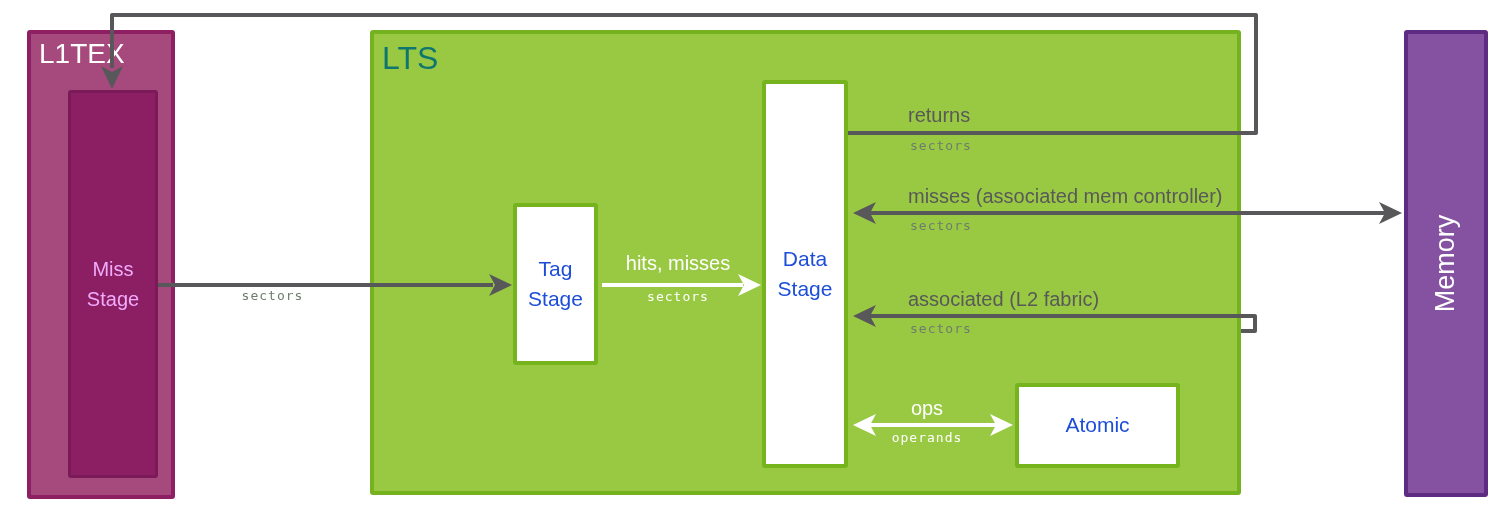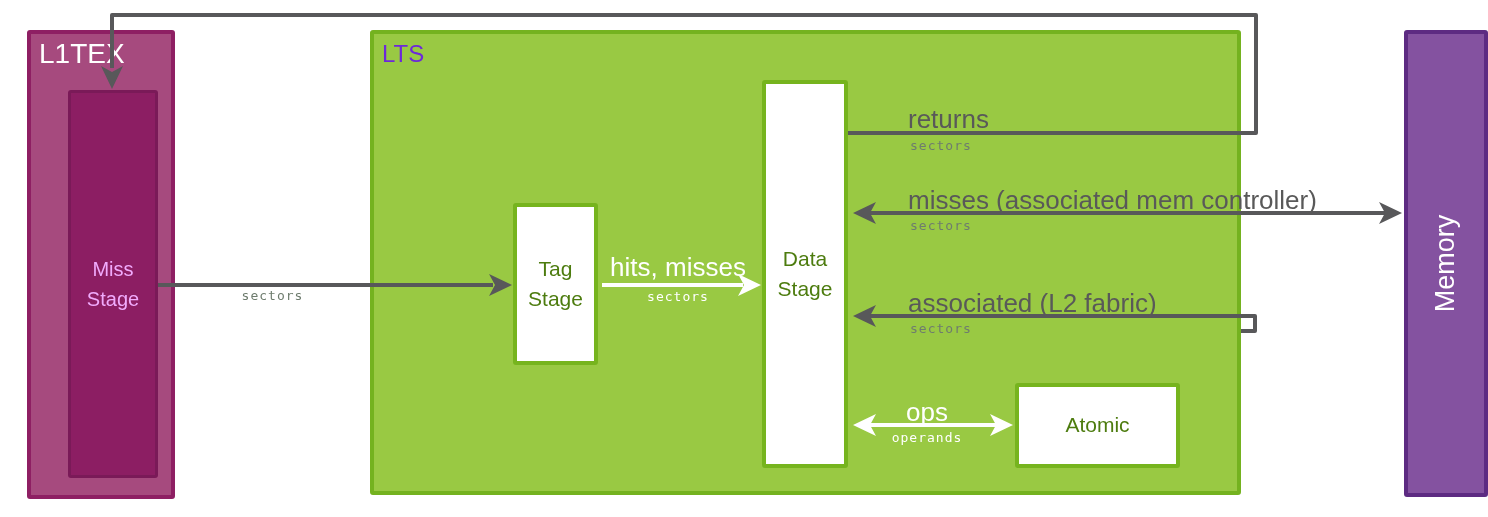--- a/index.html
+++ b/index.html
@@ -10,34 +10,34 @@
   }
   .block{position:absolute;box-sizing:border-box;border-radius:3px;}
   
   .l1tex{left:12px;top:30px;width:148px;height:469px;background:#a64a7e;border:4px solid #8e1f63;}
   .l1tex-label{position:absolute;left:24px;top:38px;color:#ffffff;font-size:28px;}
   .miss{left:53px;top:90px;width:90px;height:388px;background:#8c1e63;border:3px solid #7a1a58;
         display:flex;align-items:center;justify-content:center;text-align:center;
         color:#f0abfc;font-size:20px;line-height:1.5;}
   
   .lts{left:355px;top:30px;width:871px;height:465px;background:#99c943;border:4px solid #74b21f;}
-  .lts-label{position:absolute;left:367px;top:40px;color:#6d28d9;font-size:24px;}
+  .lts-label{position:absolute;left:367px;top:40px;color:#0f766e;font-size:32px;}
   .whitebox{background:#ffffff;border:4px solid #76b41e;display:flex;align-items:center;justify-content:center;
-            text-align:center;color:#4d7c0f;font-size:21px;line-height:1.45;}
+            text-align:center;color:#1d4ed8;font-size:21px;line-height:1.45;}
   .tag{left:498px;top:203px;width:85px;height:162px;}
   .data{left:747px;top:80px;width:86px;height:388px;}
   .atomic{left:1000px;top:383px;width:165px;height:85px;}
   
   .memory{left:1389px;top:30px;width:84px;height:467px;background:#8452a0;border:4px solid #5d2b82;
           display:flex;align-items:center;justify-content:center;}
   .memory-label{color:#ffffff;font-size:27px;transform:rotate(-90deg);white-space:nowrap;}
   
   #arrows{position:absolute;left:0;top:0;width:1488px;height:517px;pointer-events:none;}
   
-  .elabel{position:absolute;font-size:26px;color:#595959;white-space:nowrap;}
+  .elabel{position:absolute;font-size:20px;color:#595959;white-space:nowrap;}
   .esub{position:absolute;font-size:13px;color:#6e7c6e;font-family:"DejaVu Sans Mono","Liberation Mono",monospace;white-space:nowrap;letter-spacing:1px;}
   .white-t{color:#ffffff;}
   .ctr{text-align:center;}
   .lbl-requests{left:165px;top:257px;width:185px;}
   .sub-requests{left:165px;top:288px;width:185px;}
   .lbl-hits{left:575px;top:252px;width:176px;}
   .sub-hits{left:575px;top:289px;width:176px;}
   .lbl-returns{left:893px;top:104px;}
   .sub-returns{left:895px;top:138px;}
   .lbl-misses{left:893px;top:185px;}

